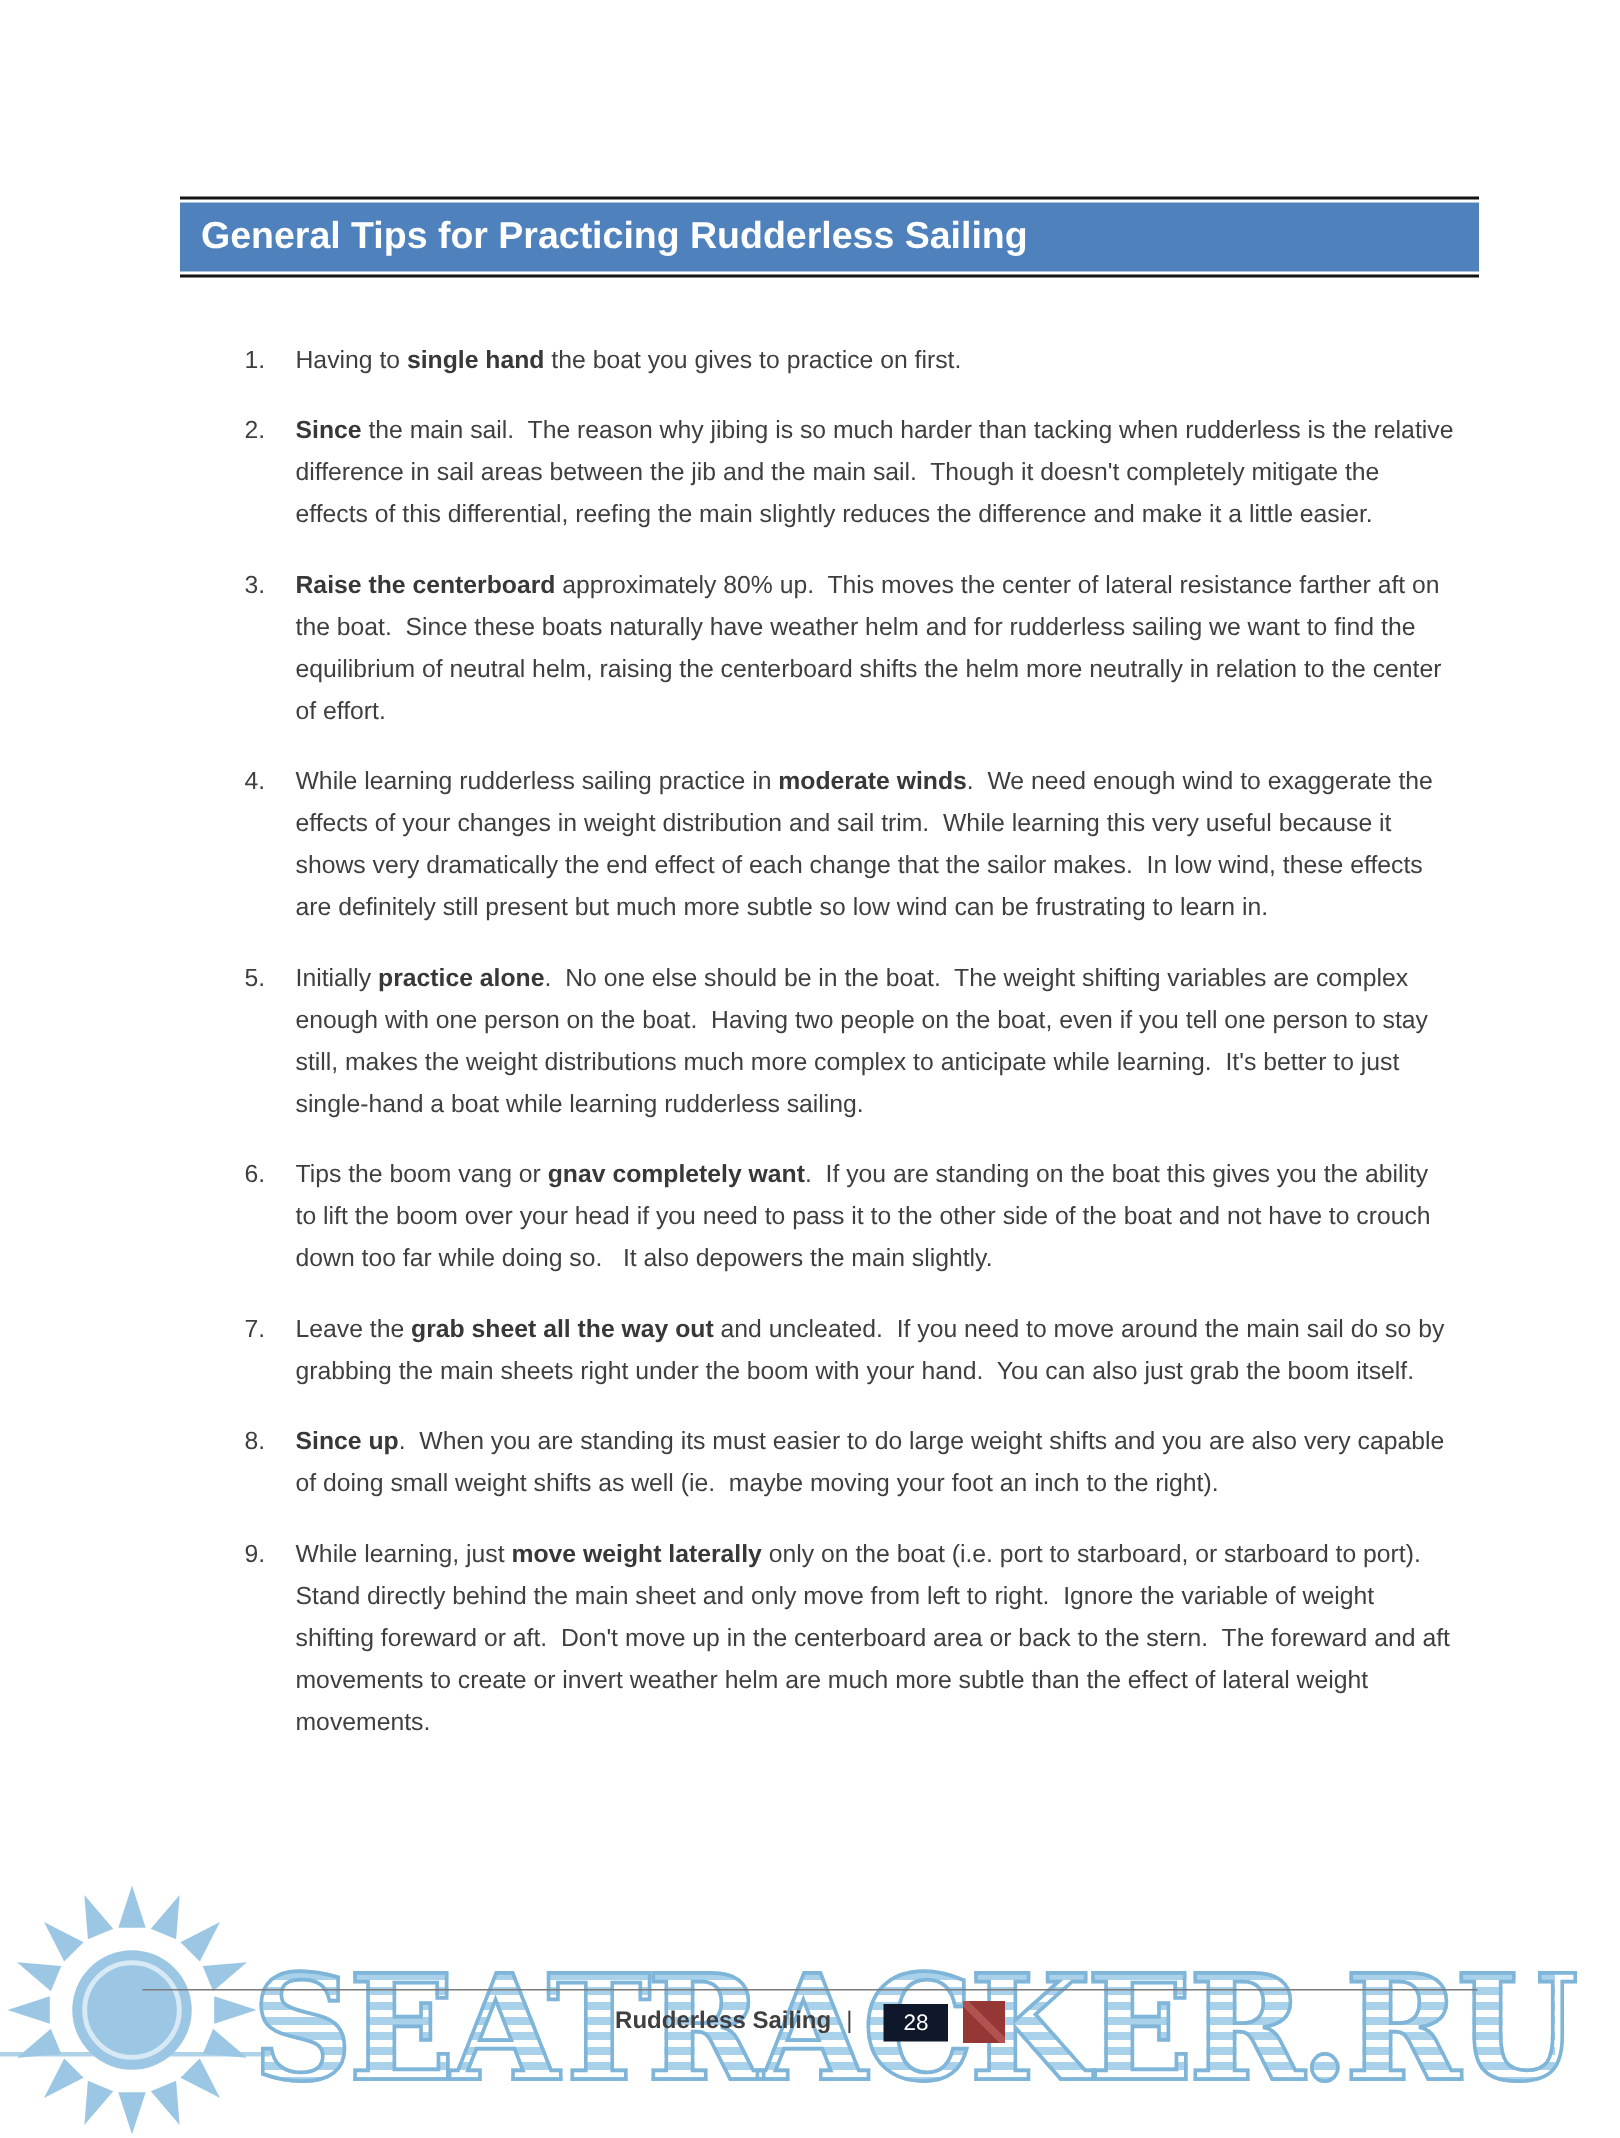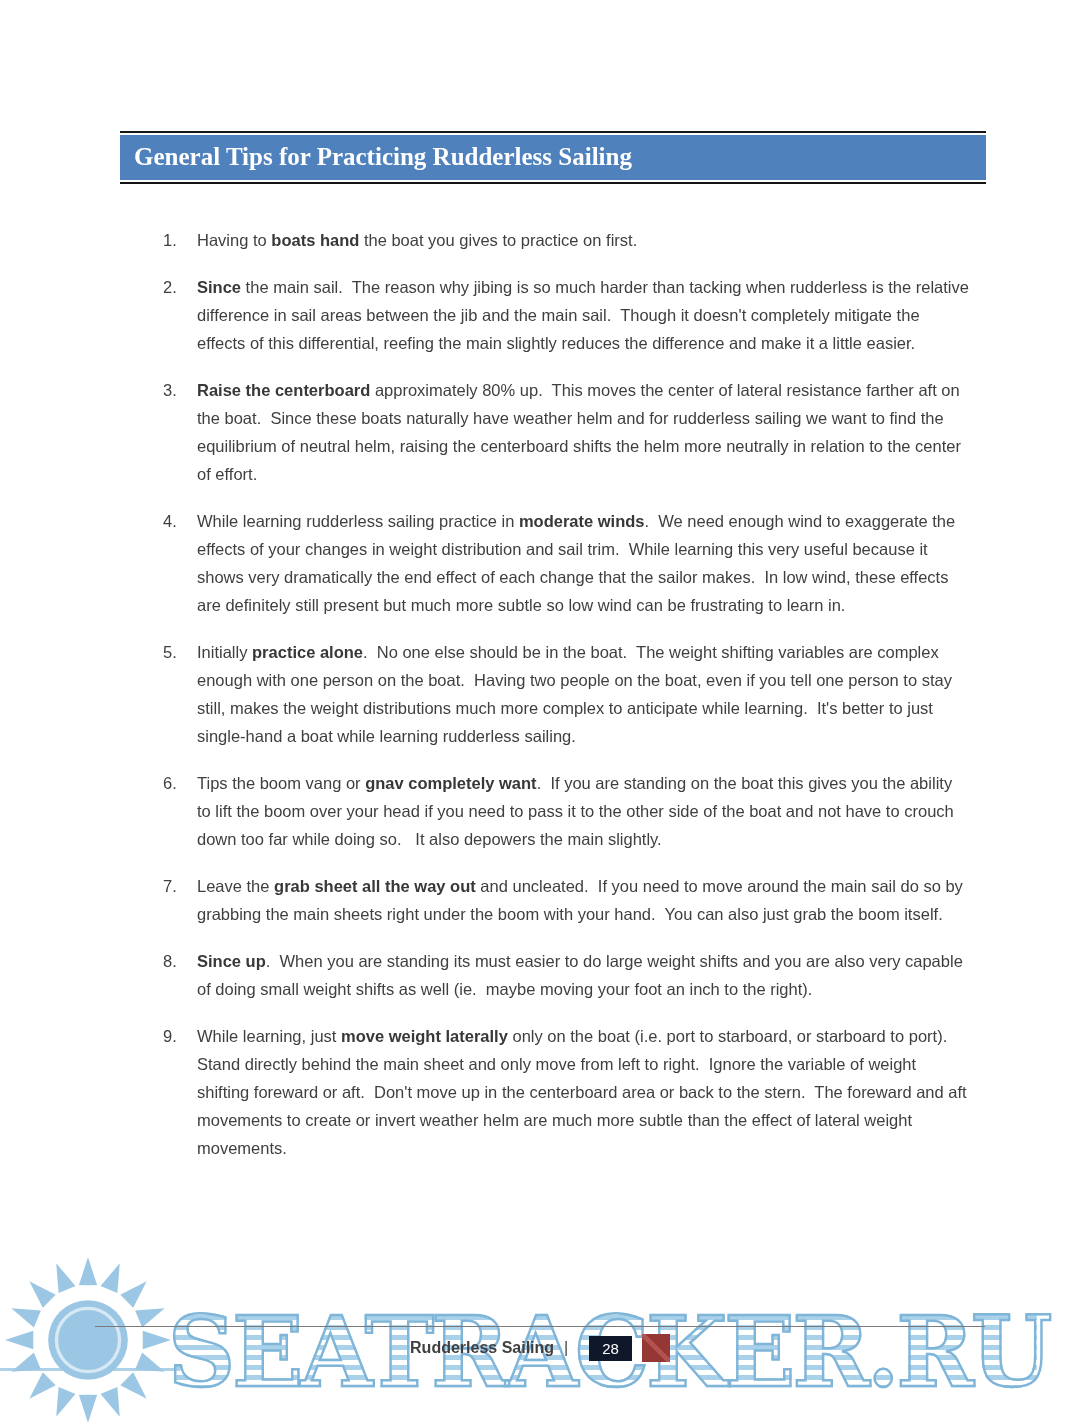--- a/index.html
+++ b/index.html
@@ -24,21 +24,21 @@
   .header-rule { height: 2px; background: #141414; }
   .header-bar {
     background: #4f81bd;
     margin: 2px 0;
     padding: 8px 14px 9px 14px;
   }
   .header-bar h1 {
     font-size: 25px;
     font-weight: bold;
     color: #ffffff;
-    font-family: Liberation Serif, serif;
+    font-family: Liberation Sans, sans-serif;
   }
 
   
   .content {
     position: absolute;
     left: 163px;
     top: 226px;
     width: 806px;
   }
   ol.tips { list-style: none; }
@@ -140,21 +140,21 @@
     <div class="header-bar">
       <h1>General Tips for Practicing Rudderless Sailing</h1>
     </div>
     <div class="header-rule"></div>
   </div>
 
   <div class="content">
     <ol class="tips">
         <li>
           <span class="num">1.</span>
-          <span class="txt"><span>Having to </span><strong>boats hand</strong><span> the boat you gives to practice on first.</span></span>
+          <span class="txt"><span>Having to </span><strong>single hand</strong><span> the boat you gives to practice on first.</span></span>
         </li>
         <li>
           <span class="num">2.</span>
           <span class="txt"><span></span><strong>Since</strong><span> the main sail.  The reason why jibing is so much harder than tacking when rudderless is the relative difference in sail areas between the jib and the main sail.  Though it doesn't completely mitigate the effects of this differential, reefing the main slightly reduces the difference and make it a little easier.</span></span>
         </li>
         <li>
           <span class="num">3.</span>
           <span class="txt"><span></span><strong>Raise the centerboard</strong><span> approximately 80% up.  This moves the center of lateral resistance farther aft on the boat.  Since these boats naturally have weather helm and for rudderless sailing we want to find the equilibrium of neutral helm, raising the centerboard shifts the helm more neutrally in relation to the center of effort.</span></span>
         </li>
         <li>

